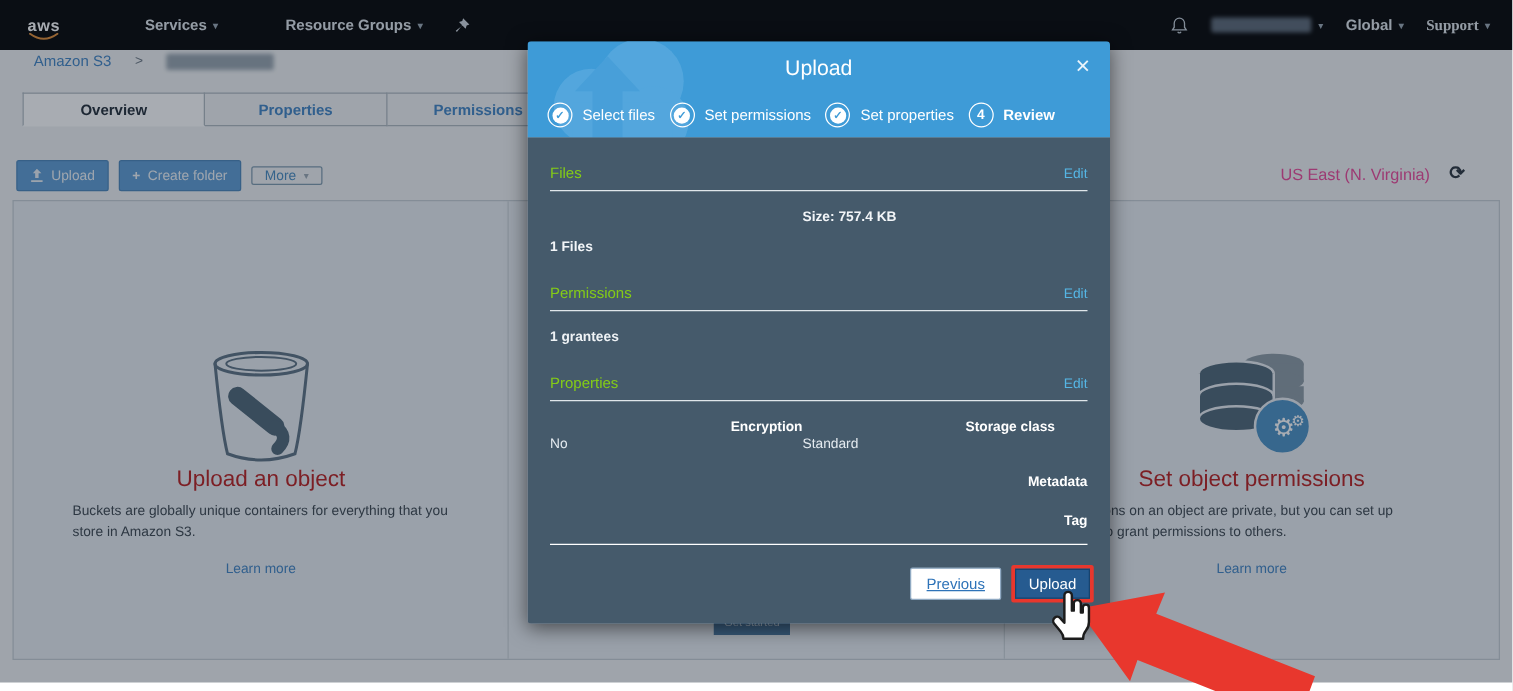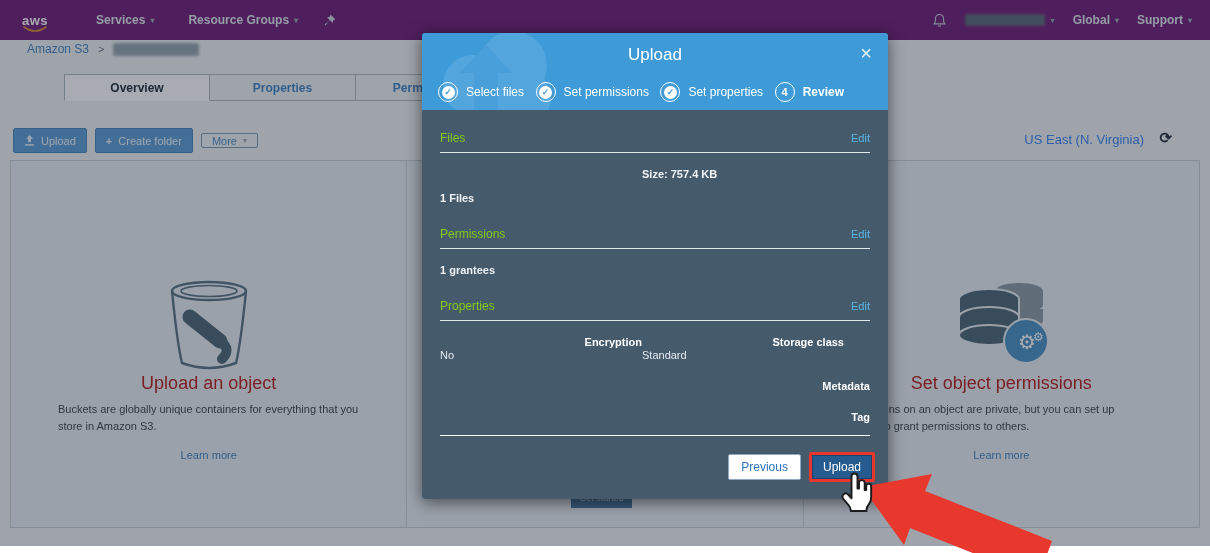--- a/index.html
+++ b/index.html
@@ -4,50 +4,50 @@
 <style>
   * { margin:0; padding:0; box-sizing:border-box; }
   html,body { background:#fff; }
   .page {
     position:relative; width:1210px; height:553px; overflow:hidden;
     font-family:"Liberation Sans", sans-serif; background:#fff;
   }
   
   .bg-gray { position:absolute; left:0; top:26px; width:1210px; height:520px; background:#f1f3f4; z-index:1; }
   .topnav {
-    position:absolute; left:0; top:0; width:1210px; height:40px; background:#701a75;
+    position:absolute; left:0; top:0; width:1210px; height:40px; background:#000000;
     display:flex; align-items:center; color:#e8ecef; font-size:12px; z-index:2;
   }
   .brand { margin-left:22px; position:relative; width:40px; }
   .brand b { color:#fff; font-size:13px; letter-spacing:.5px; }
   .brand svg { position:absolute; left:1px; top:13px; }
-  .nav-item { display:flex; align-items:center; gap:5px; margin-left:34px; font-weight:bold; color:#dfe5ea; cursor:pointer; }
+  .nav-item { display:flex; align-items:center; gap:5px; margin-left:54px; font-weight:bold; color:#dfe5ea; cursor:pointer; }
   .caret { font-size:8px; color:#9aa7b2; }
   .pin { margin-left:26px; }
   .nav-right { margin-left:auto; display:flex; align-items:center; margin-right:18px; gap:18px; }
   .redact-nav { width:80px; height:12px; background:#5b6775; border-radius:2px; filter:blur(1.6px); }
   .acct { display:flex; align-items:center; gap:6px; }
 
-  .crumb { position:absolute; left:27px; top:42px; font-size:12px; display:flex; gap:9px; align-items:center; z-index:2; }
+  .crumb { position:absolute; left:27px; top:42px; font-size:12px; display:flex; gap:19px; align-items:center; z-index:2; }
   .crumb a { color:#3f83c4; text-decoration:none; }
   .crumb .sep { color:#6b7682; font-size:11px; }
   .redact-crumb { width:86px; height:13px; background:#97a3ad; border-radius:2px; filter:blur(1.8px); }
 
   .tabs { position:absolute; left:18px; top:74px; display:flex; z-index:2; font-size:12px; }
   .tab { width:146px; height:27px; display:flex; align-items:center; justify-content:center;
          border:1px solid #aeb8bf; border-left:none; color:#3f83c4; font-weight:bold; cursor:pointer; }
   .tab:first-child { border-left:1px solid #aeb8bf; }
-  .tab.active { background:#fff; color:#202a35; border-bottom-color:#fff;margin-left:46px; }
+  .tab.active { background:#fff; color:#202a35; border-bottom-color:#fff; }
 
   .toolbar { position:absolute; left:13px; top:128px; display:flex; gap:8px; z-index:2; align-items:center; }
   .btn-blue { background:#5c9bd3; color:#f0f5f9; border:1px solid #4a85ba; font-size:11px;
               height:25px; padding:0 10px; display:flex; align-items:center; gap:6px; border-radius:2px; cursor:pointer; }
   .btn-ghost { background:transparent; color:#468ac0; border:1px solid #7d99ad; font-size:11px;
                height:15px; padding:0 10px; display:flex; align-items:center; gap:6px; border-radius:2px; cursor:pointer; }
-  .region { position:absolute; right:66px; top:132px; font-size:13px; color:#3b82f6; z-index:2; }
+  .region { position:absolute; right:66px; top:132px; font-size:13px; color:#ec4899; z-index:2; }
   .refresh { position:absolute; right:38px; top:129px; font-size:15px; font-weight:bold; color:#29323c; z-index:2; cursor:pointer; }
 
   
   .panel { position:absolute; left:10px; top:160px; width:1190px; height:368px;
            background:#e9eef2; border:1px solid #c6ced3; display:flex; z-index:2; }
   .card { flex:1; position:relative; border-right:1px solid #ccd4d9; }
   .card:last-child { border-right:none; }
   .card .icon-wrap { position:absolute; top:118px; left:0; width:100%; text-align:center; }
   .card h2 { position:absolute; top:212px; width:100%; text-align:center; font-weight:400;
              font-size:18px; color:#b91c1c; }
@@ -90,21 +90,21 @@
   .files-row .c1 { width:202px;margin-top:24px; }
   .grantees { margin-top:15px; font-size:11px; font-weight:bold; }
   .prop-grid { display:flex; margin-top:15px; }
   .prop { width:202px; }
   .plabel { font-size:11px; font-weight:bold; color:#fff;text-align:right; }
   .pval { font-size:11px; color:#e4eaef; margin-top:1px; }
   .plabel.solo { margin-top:19px; }
   .footer-rule { position:absolute; left:18px; right:18px; bottom:63px; border-bottom:1px solid #fff; }
   .modal-btns { position:absolute; right:13px; bottom:17px; display:flex; align-items:center; gap:8px; }
   .btn-prev { background:#fff; color:#2e73b8; border:1px solid #8fa9c2; font-size:12px;
-              padding:5px 12px; border-radius:2px; cursor:pointer; }
+              padding:5px 12px; border-radius:2px; cursor:pointer;text-decoration:underline; }
   .hl-box { border:3px solid #e8372d; border-radius:2px; }
   .btn-upload { background:#265b90; color:#fff; border:1px solid #17436e; font-size:12px;
                 padding:4px 10px; cursor:pointer; display:block; }
 
   .red-arrow { position:absolute; left:840px; top:455px; z-index:110; }
   .hand { position:absolute; left:838px; top:472px; z-index:120; }
 </style>
 </head>
 <body>
 
@@ -135,21 +135,21 @@
         <path d="M8.3 16.5a1.8 1.8 0 0 0 3.4 0" fill="none" stroke="#c4cdd6" stroke-width="1.4"></path>
       </svg>
       <div class="acct">
         <div class="redact-nav"></div>
         <span class="caret">▾</span>
       </div>
       <div class="nav-item" style="margin-left:0;">
         <span>Global</span>
         <span class="caret">▾</span>
       </div>
-      <div class="nav-item" style="margin-left:0;">
+      <div class="nav-item" style="margin-left:0;font-family:Liberation Serif, serif;">
         <span>Support</span>
         <span class="caret">▾</span>
       </div>
     </div>
   </div>
 
   <div class="crumb">
     <a>Amazon S3</a>
     <span class="sep">&gt;</span>
     <div class="redact-crumb"></div>

